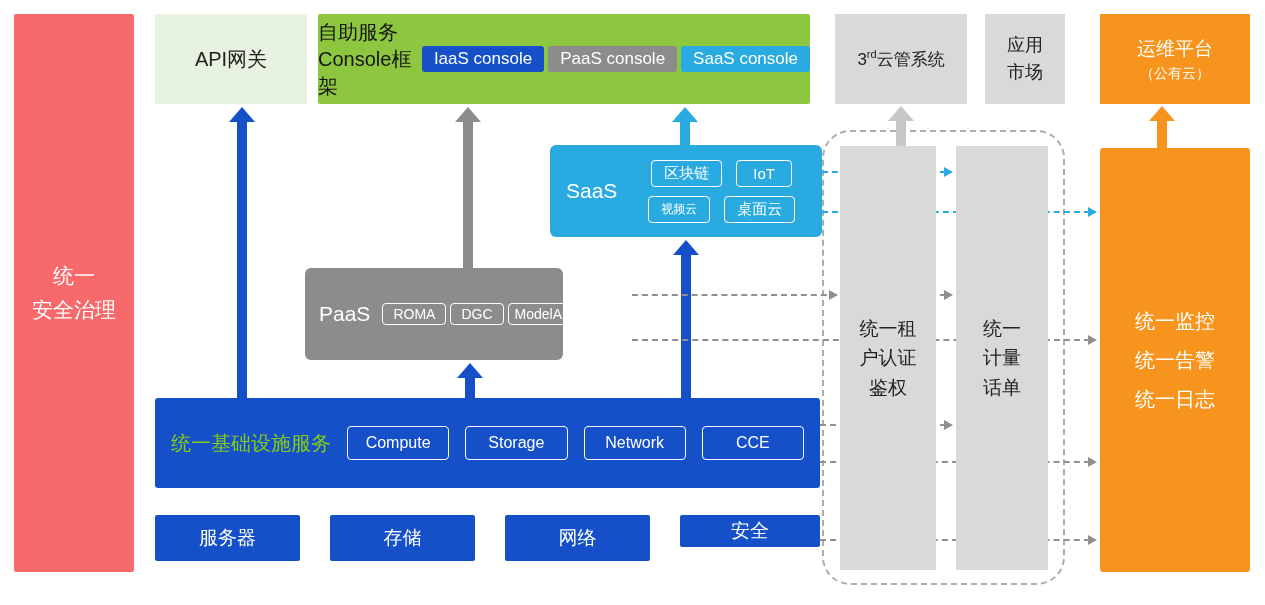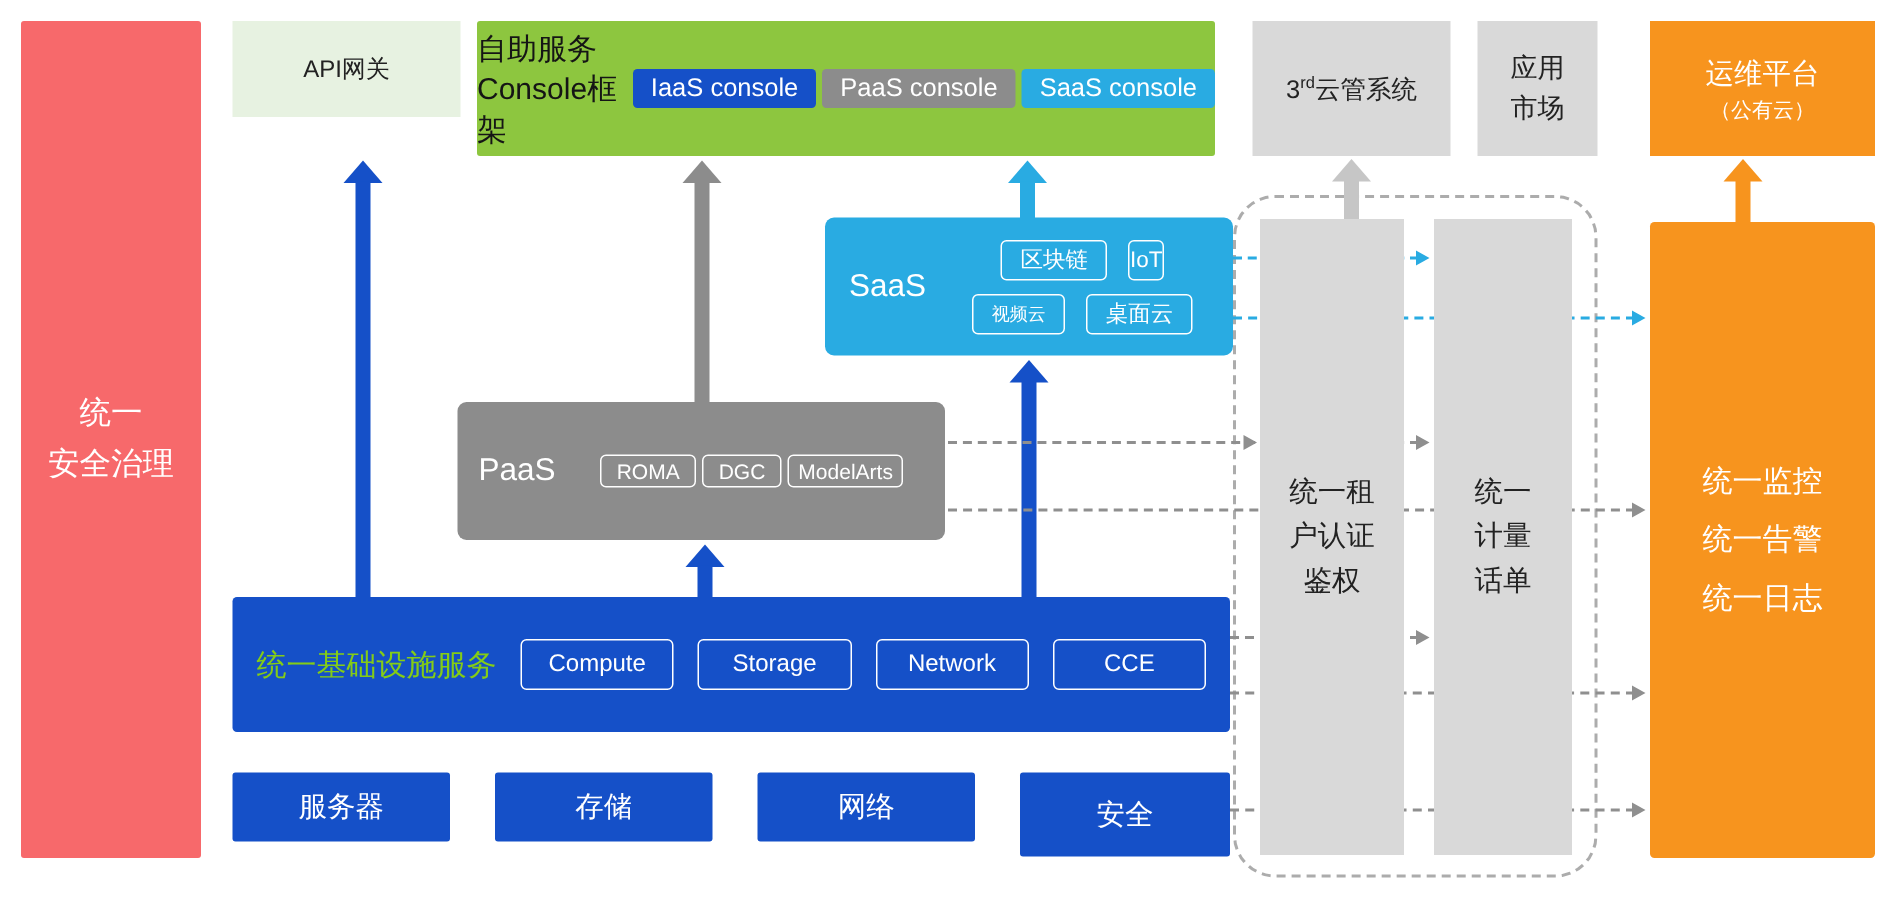--- a/index.html
+++ b/index.html
@@ -20,21 +20,21 @@
   sup{font-size:11px}
 </style>
 </head>
 <body>
 
 <div id="canvas">
 
   <div class="box pre" style="left:14px;top:14px;width:120px;height:558px;background:#F7696B;color:#fff;font-size:21px;line-height:1.6;border-radius:2px">统一
 安全治理</div>
 
-  <div class="box" style="left:155px;top:14px;width:152px;height:64px;background:#E7F2E1;color:#222;font-size:16px">API网关</div>
+  <div class="box" style="left:155px;top:14px;width:152px;height:90px;background:#E7F2E1;color:#222;font-size:20px">API网关</div>
 
   <div class="abs" style="left:318px;top:14px;width:492px;height:90px;background:#8DC63F;border-radius:2px;display:flex;flex-direction:row;align-items:center;justify-content:center;gap:8px">
     <div style="font-size:20px;color:#151515">自助服务Console框架</div>
     <div style="display:flex;gap:4px">
       <span class="cchip" style="background:#1550C8">IaaS console</span>
       <span class="cchip" style="background:#8C8C8C">PaaS console</span>
       <span class="cchip" style="background:#29ABE2">SaaS console</span>
     </div>
   </div>
 
@@ -50,30 +50,30 @@
       <div style="font-size:19px">运维平台</div>
       <div style="font-size:14px;margin-top:3px">（公有云）</div>
     </div>
   </div>
 
   <div class="abs" style="left:550px;top:145px;width:272px;height:92px;background:#29ABE2;border-radius:6px;display:flex;align-items:center;padding:0 10px 0 16px">
     <span style="color:#fff;font-size:21px;margin-right:14px">SaaS</span>
     <div class="chip-col">
       <div class="chip-row" style="gap:14px">
         <span class="chip" style="font-size:15px;padding:3px 12px">区块链</span>
-        <span class="chip" style="font-size:15px;padding:3px 0">IoT</span>
+        <span class="chip" style="font-size:15px;padding:3px 16px">IoT</span>
       </div>
       <div class="chip-row" style="gap:14px">
         <span class="chip" style="font-size:12px;padding:3px 12px">视频云</span>
         <span class="chip" style="font-size:15px;padding:3px 12px">桌面云</span>
       </div>
     </div>
   </div>
 
-  <div class="abs" style="left:305px;top:268px;width:325px;height:92px;background:#8C8C8C;border-radius:6px;display:flex;align-items:center;padding:0 10px 0 14px">
+  <div class="abs" style="left:305px;top:268px;width:258px;height:92px;background:#8C8C8C;border-radius:6px;display:flex;align-items:center;padding:0 10px 0 14px">
     <span style="color:#fff;font-size:21px;margin-right:12px">PaaS</span>
     <div class="chip-col">
       <div class="chip-row" style="gap:4px">
         <span class="chip" style="font-size:14px;padding:2px 10px">ROMA</span>
         <span class="chip" style="font-size:14px;padding:2px 10px">DGC</span>
         <span class="chip" style="font-size:14px;padding:2px 6px">ModelArts</span>
       </div>
     </div>
   </div>
 
@@ -81,21 +81,21 @@
     <span style="color:#84cc16;font-size:20px;white-space:nowrap">统一基础设施服务</span>
     <span class="chip" style="flex:1;font-size:16px;padding:7px 0">Compute</span>
     <span class="chip" style="flex:1;font-size:16px;padding:7px 0">Storage</span>
     <span class="chip" style="flex:1;font-size:16px;padding:7px 0">Network</span>
     <span class="chip" style="flex:1;font-size:16px;padding:7px 0">CCE</span>
   </div>
 
   <div class="box" style="left:155px;top:515px;width:145px;height:46px;background:#1550C8;color:#fff;font-size:19px;border-radius:2px">服务器</div>
   <div class="box" style="left:330px;top:515px;width:145px;height:46px;background:#1550C8;color:#fff;font-size:19px;border-radius:2px">存储</div>
   <div class="box" style="left:505px;top:515px;width:145px;height:46px;background:#1550C8;color:#fff;font-size:19px;border-radius:2px">网络</div>
-  <div class="box" style="left:680px;top:515px;width:140px;height:56px;background:#1550C8;color:#fff;font-size:19px;border-radius:2px">安全</div>
+  <div class="box" style="left:680px;top:515px;width:140px;height:32px;background:#1550C8;color:#fff;font-size:19px;border-radius:2px">安全</div>
 
   <div class="abs" style="left:822px;top:130px;width:243px;height:455px;border:2px dashed #ACACAC;border-radius:28px;z-index:0"></div>
 
   <div class="box pre" style="left:840px;top:146px;width:96px;height:424px;background:#D9D9D9;color:#222;font-size:19px;line-height:1.55;z-index:2">统一租
 户认证
 鉴权</div>
 
   <div class="box pre" style="left:956px;top:146px;width:92px;height:424px;background:#D9D9D9;color:#222;font-size:19px;line-height:1.55;z-index:2">统一
 计量
 话单</div>

